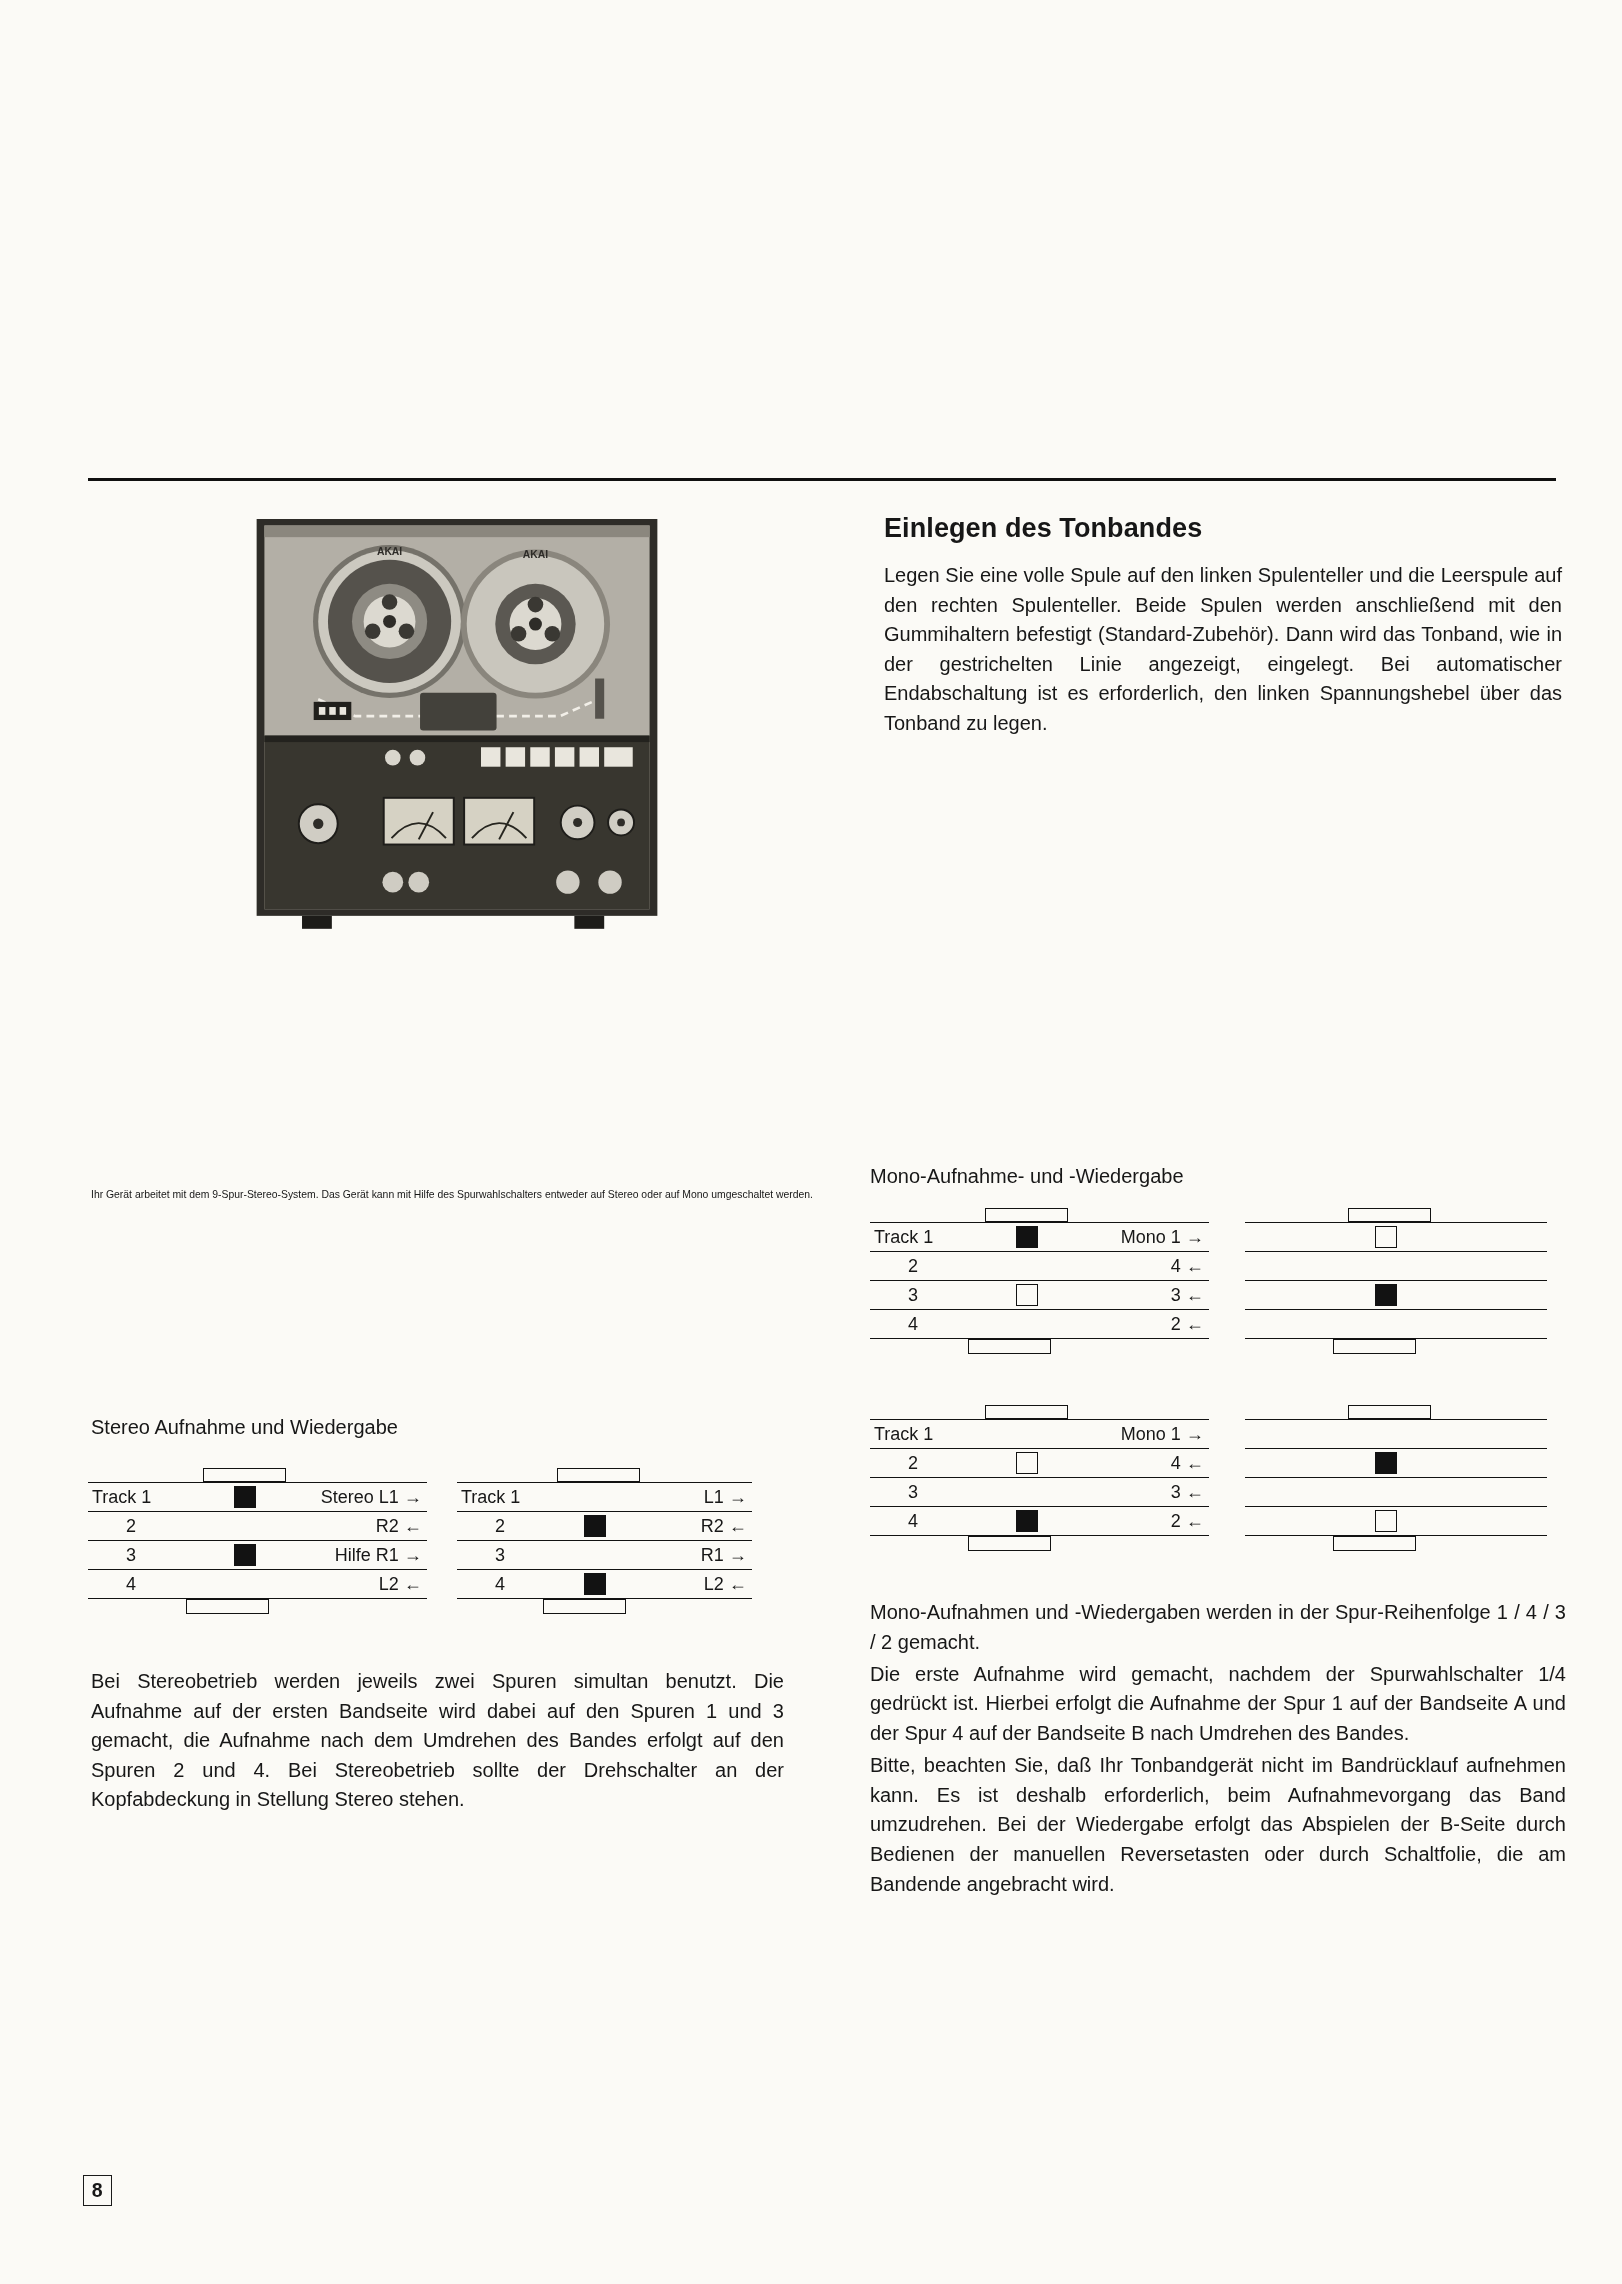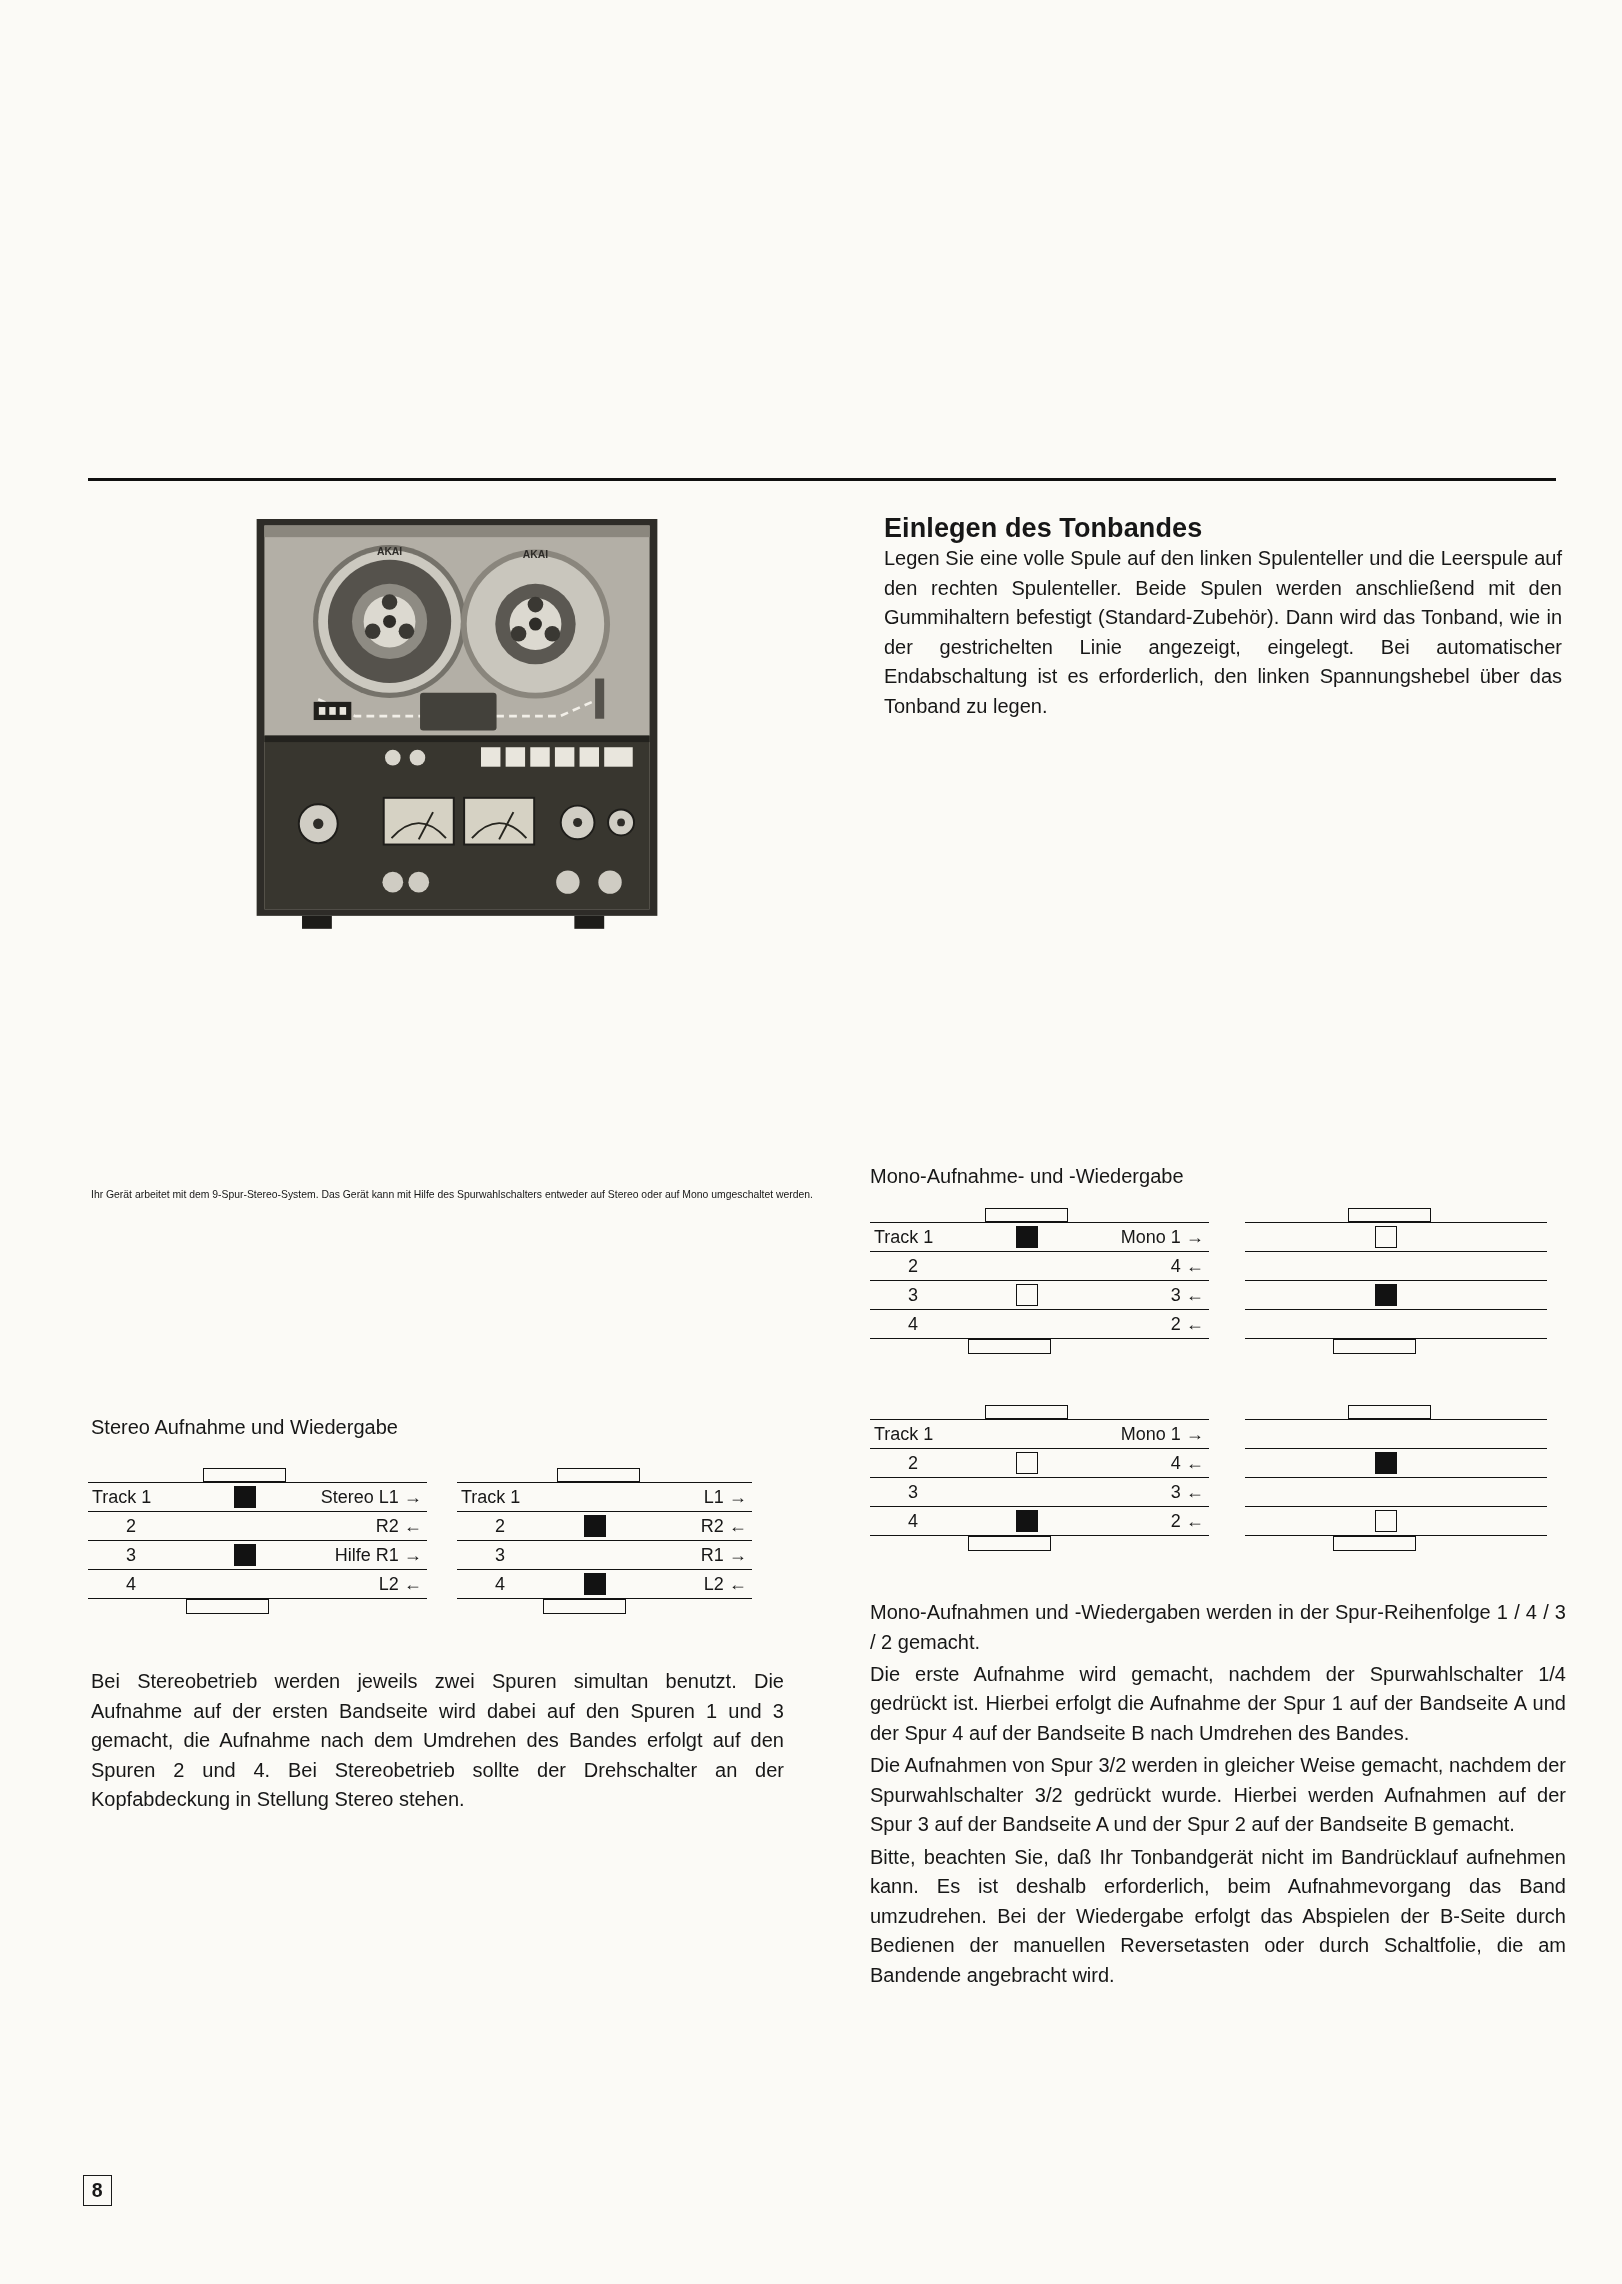--- a/index.html
+++ b/index.html
@@ -14,21 +14,21 @@
   }
   .toprule{position:absolute;left:88px;top:478px;width:1468px;height:3.2px;background:#101010;}
 
   .photo{position:absolute;left:240px;top:519px;width:434px;height:415px;}
   .photo svg{display:block;width:100%;height:100%;}
 
   .h1{font-size:27px;font-weight:700;letter-spacing:0.1px;}
   .h2{font-weight:400;}
 
   .einlegen{position:absolute;left:884px;top:513px;width:678px;}
-  .einlegen .h1{margin-bottom:0;}
+  .einlegen .h1{margin-bottom:17px;}
   .einlegen p, p.body, .mono-body p{font-size:20px;line-height:1.48;text-align:justify;}
 
   .system{position:absolute;left:91px;top:1189px;width:733px;}
   .system .h1{font-size:26px;margin-bottom:14.3px;}
 
   .stereo-title{position:absolute;left:91px;top:1416px;font-size:20px;}
   .mono-title{position:absolute;left:870px;top:1165px;font-size:20px;}
 
   .stereo-diagrams{position:absolute;left:88px;top:1468px;display:flex;gap:30px;}
   .mono1{position:absolute;left:870px;top:1208px;display:flex;gap:36px;}
@@ -332,20 +332,19 @@
         <span class="clabel"></span>
       </div>
     </div>
     <div class="dtab b"></div>
   </div>
 </div>
 
 <div class="mono-body">
   <p>Mono-Aufnahmen und -Wiedergaben werden in der Spur-Reihenfolge 1 / 4 / 3 / 2 gemacht.</p>
   <p>Die erste Aufnahme wird gemacht, nachdem der Spurwahlschalter 1/4 gedrückt ist. Hierbei erfolgt die Aufnahme der Spur 1 auf der Bandseite A und der Spur 4 auf der Bandseite B nach Umdrehen des Bandes.</p>
-  <p>Die Aufnahmen von Spur 3/2 werden in gleicher Weise gemacht, nachdem der Spurwahlschalter 3/2 gedrückt wurde. Hierbei werden Aufnahmen auf der Spur 3 auf der Bandseite A und der Spur 2 auf der Bandseite B gemacht.</p>
   <p>Bitte, beachten Sie, daß Ihr Tonbandgerät nicht im Bandrücklauf aufnehmen kann. Es ist deshalb erforderlich, beim Aufnahmevorgang das Band umzudrehen. Bei der Wiedergabe erfolgt das Abspielen der B-Seite durch Bedienen der manuellen Reversetasten oder durch Schaltfolie, die am Bandende angebracht wird.</p>
 </div>
 
 <div class="pagenum">
   <span>8</span>
 </div>
 
 
 </body></html>

